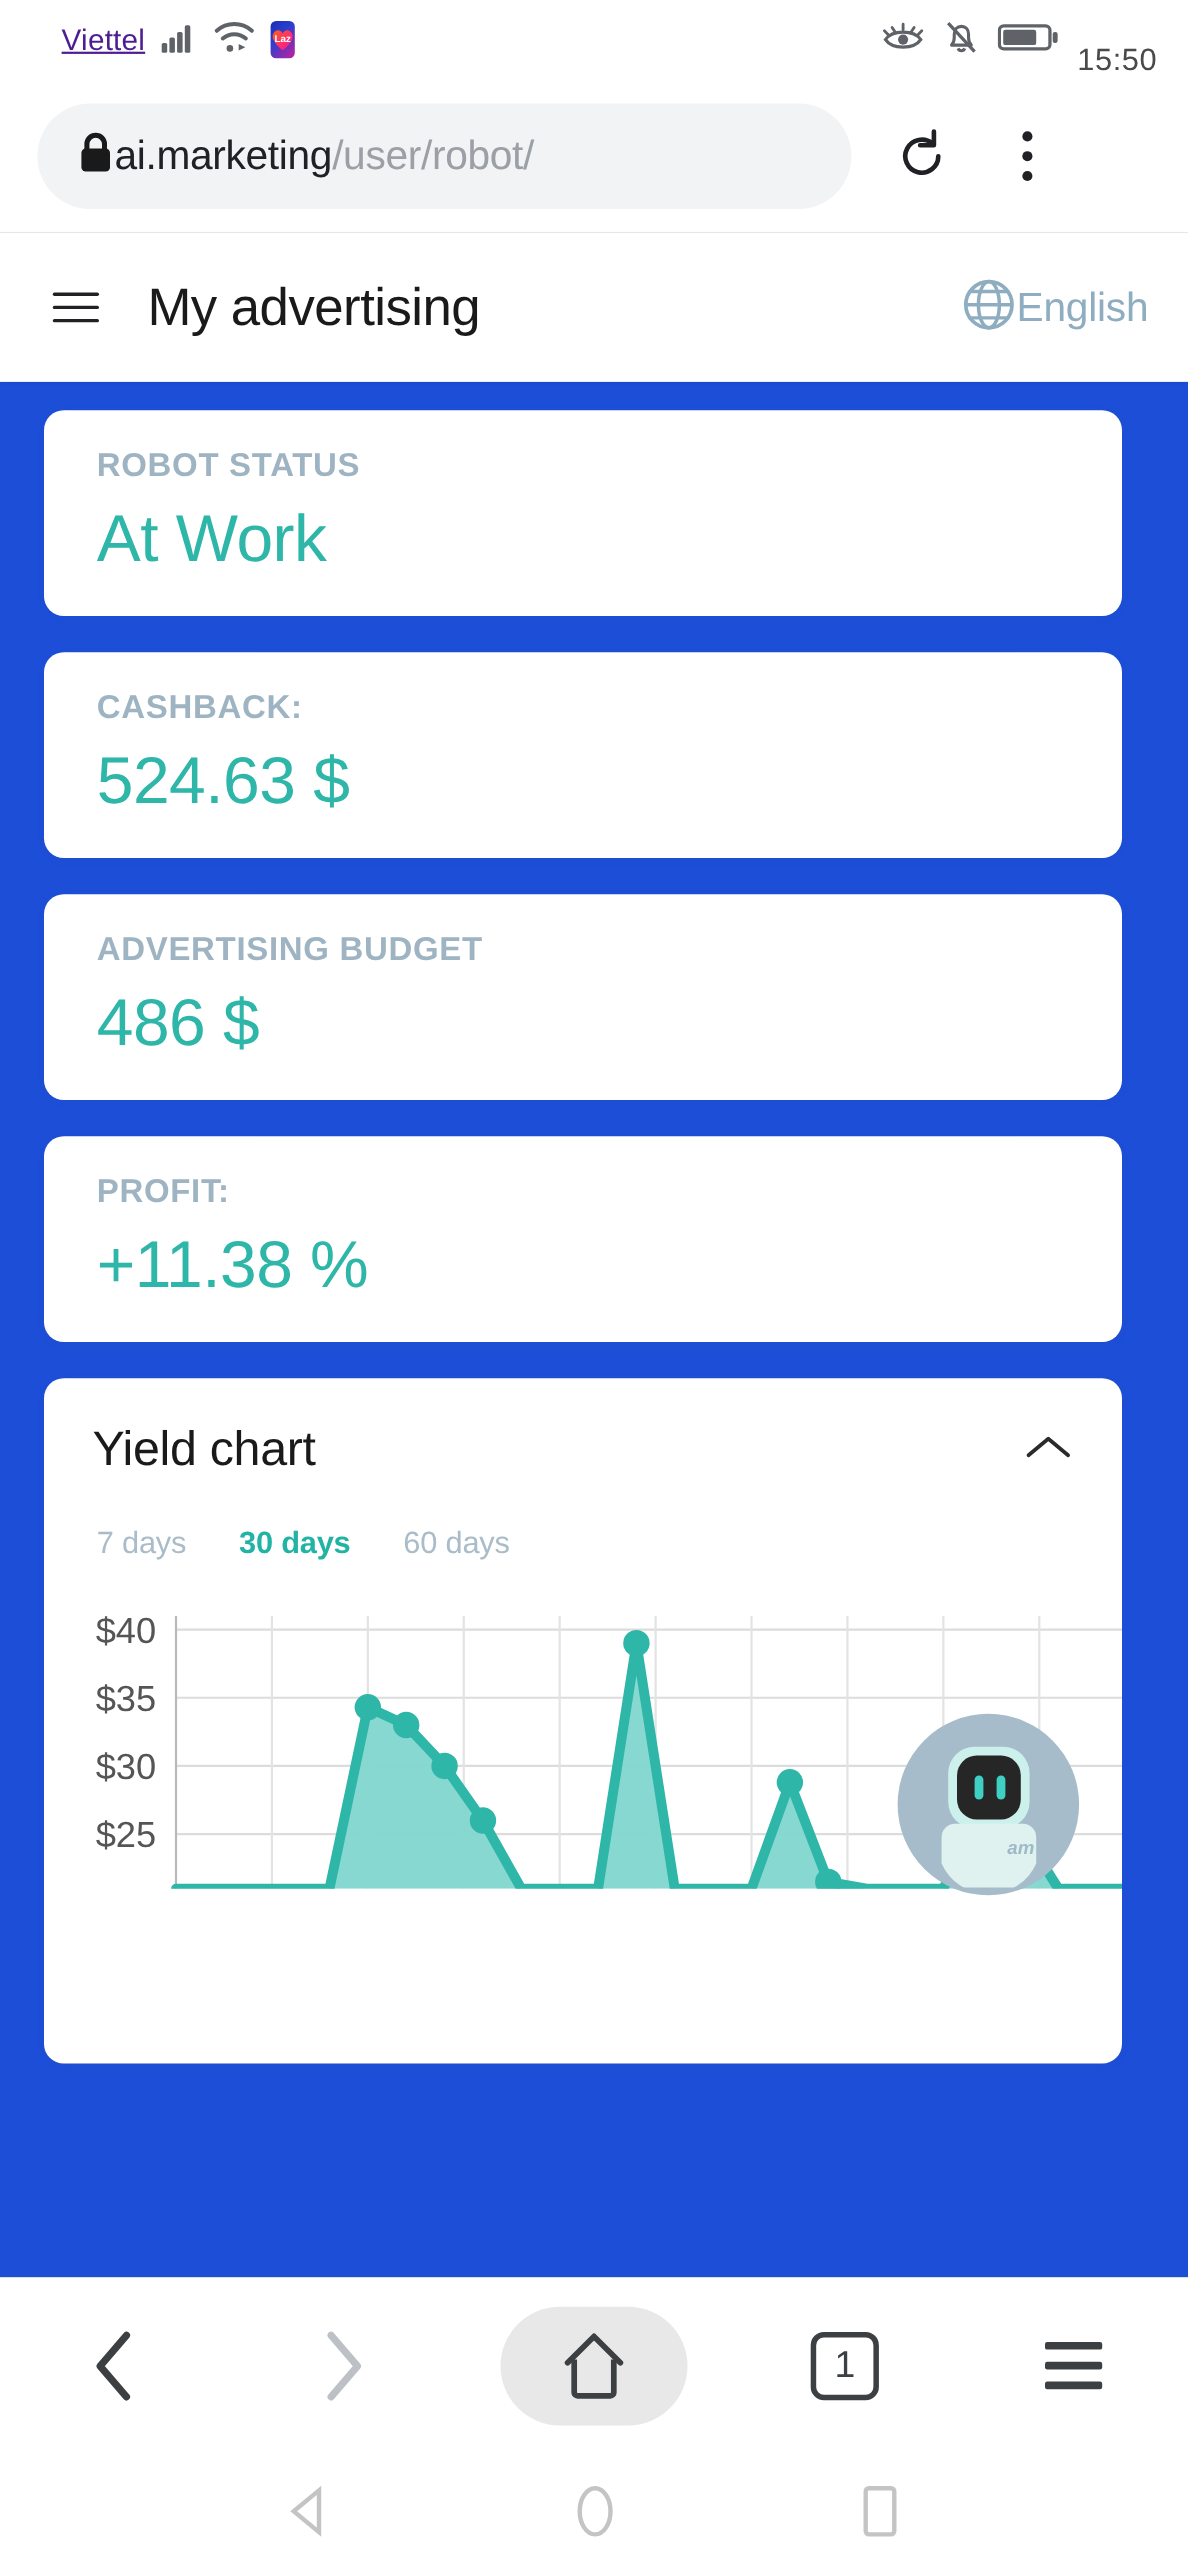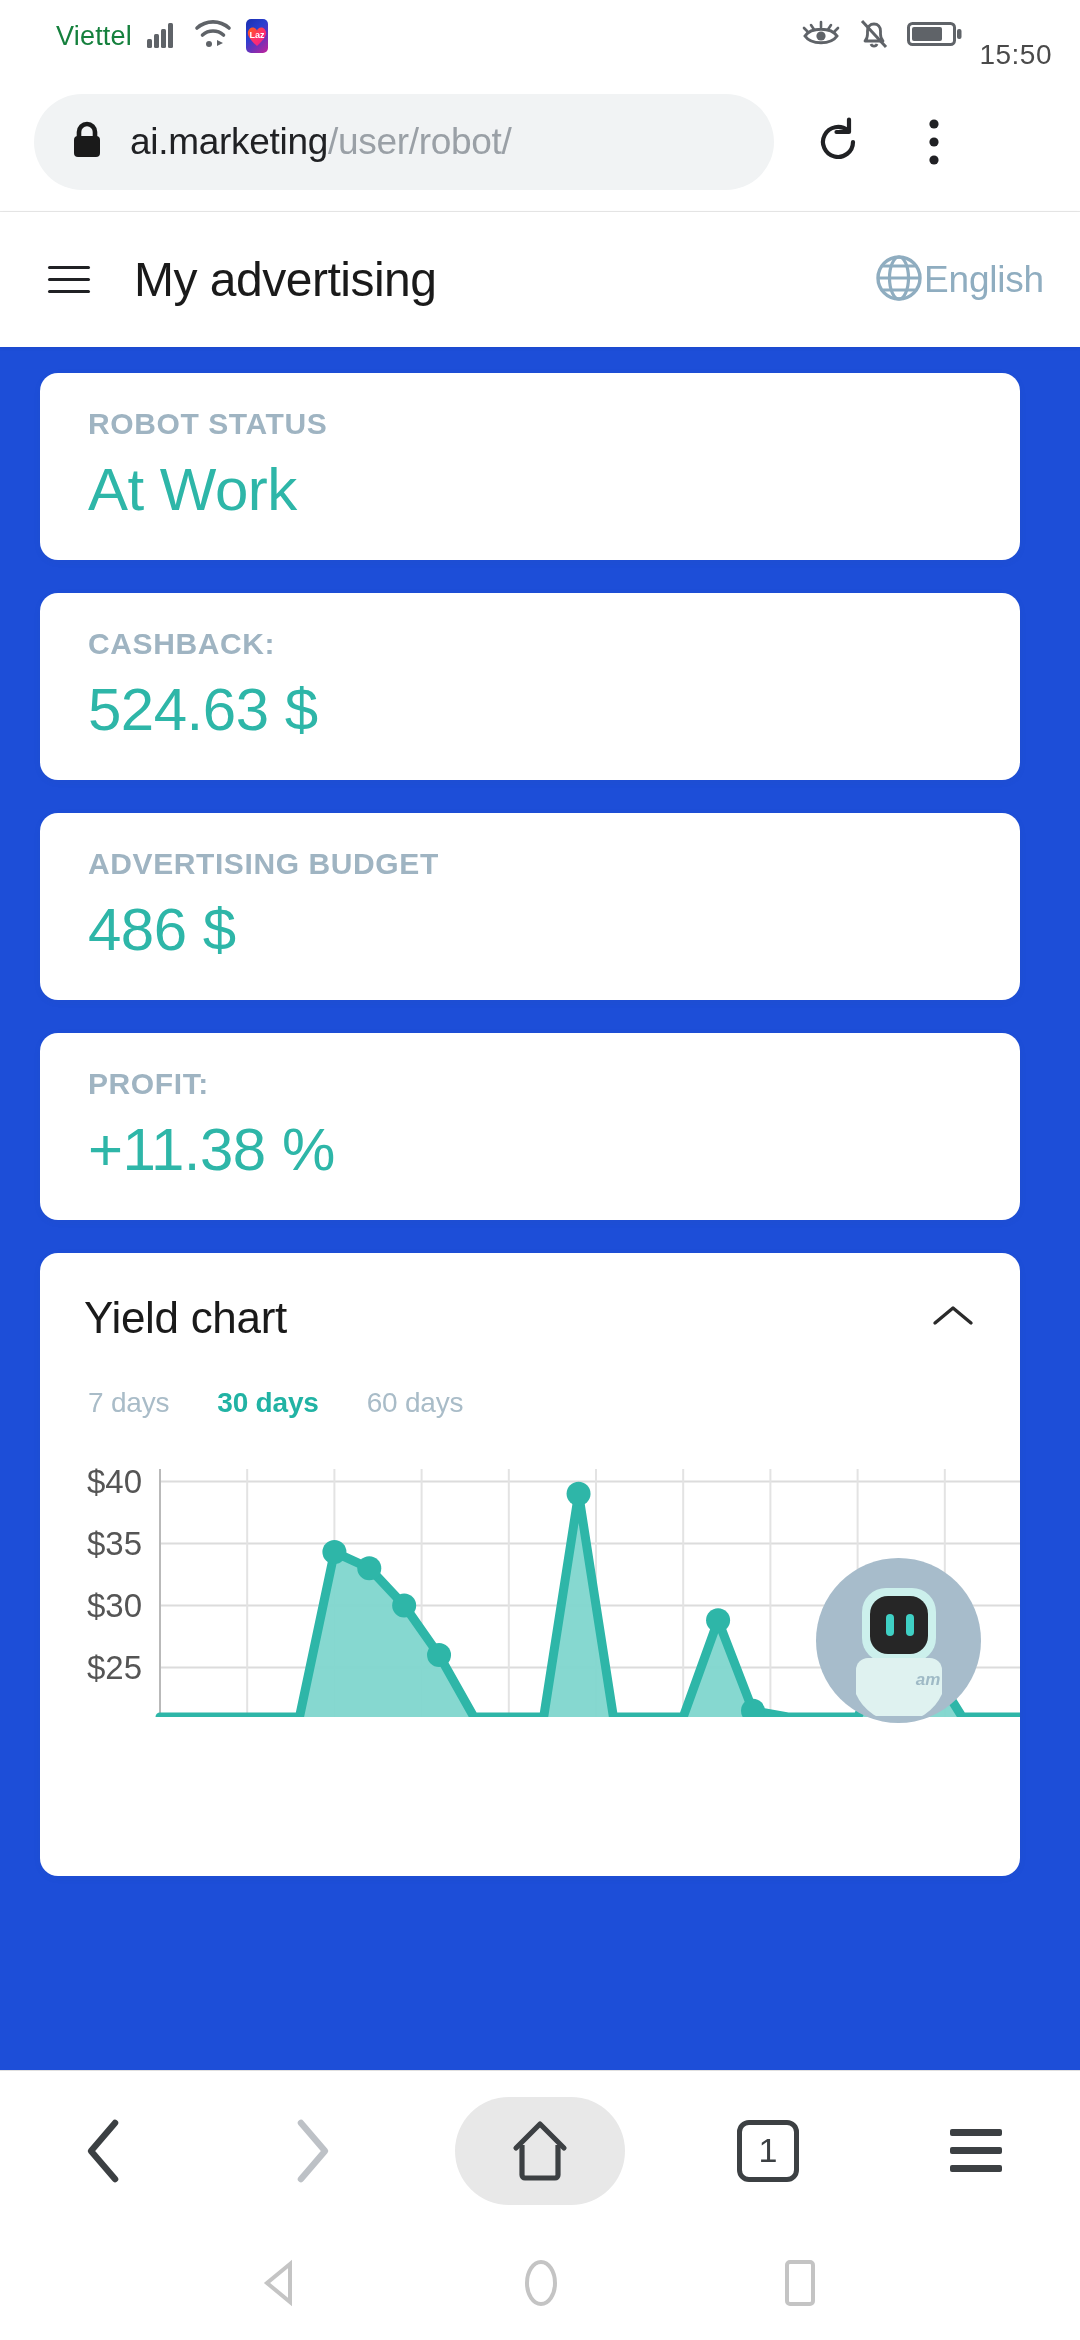--- a/index.html
+++ b/index.html
@@ -11,21 +11,21 @@
   }
   .screen { position: relative; width: 1080px; height: 2340px; display: flex; flex-direction: column; }
 
   
   .statusbar {
     height: 72px; flex: 0 0 72px;
     display: flex; align-items: center; justify-content: space-between;
     padding: 0 28px 0 56px; background: #ffffff;
   }
   .sb-left { display: flex; align-items: center; gap: 14px; }
-  .carrier { font-size: 27px; color: #15803d; letter-spacing: .2px; }
+  .carrier { font-size: 27px; color: #4c1d95; letter-spacing: .2px; text-decoration: underline; }
   .sb-right { display: flex; align-items: center; gap: 16px; }
   .clock { font-size: 28px; color: #4a4a4a; letter-spacing: .5px; margin-top: 38px; }
   .lazada {
     width: 22px; height: 34px; border-radius: 5px;
     background: linear-gradient(135deg,#1a2fb0 0%,#2b3fd0 40%,#c5209a 100%);
     display: flex; align-items: center; justify-content: center;
   }
   .lazada-heart {
     width: 22px; height: 22px;
     background: linear-gradient(135deg,#ff6a00 0%,#ff2f6d 55%,#e0189a 100%);
@@ -36,21 +36,21 @@
             font-size:9px; color:#fff; font-weight:bold; font-family:"Liberation Sans",sans-serif;}
 
   
   .urlbar {
     flex: 0 0 140px; height: 140px; background: #ffffff;
     display: flex; align-items: center; padding: 0 30px 0 34px; gap: 0;
     border-bottom: 1px solid #e8e8e8;
   }
   .omnibox {
     flex: 1 1 auto; max-width: 740px; height: 96px; border-radius: 48px;
-    background: #f1f3f4; display: flex; align-items: center; padding: 0 36px; gap: 26px;
+    background: #f1f3f4; display: flex; align-items: center; padding: 0 36px; 
   }
   .url-text { font-size: 37px; color: #202124; letter-spacing: -.3px; white-space: nowrap; }
   .url-text .path { color: #9aa0a6; }
   .url-actions { display: flex; align-items: center; gap: 4px; margin-left: 18px; }
   .icon-btn { width: 92px; height: 92px; display: flex; align-items: center; justify-content: center; }
 
   
   .appheader {
     flex: 0 0 135px; height: 135px; background: #fff;
     display: flex; align-items: center; padding: 0 36px 0 48px;

